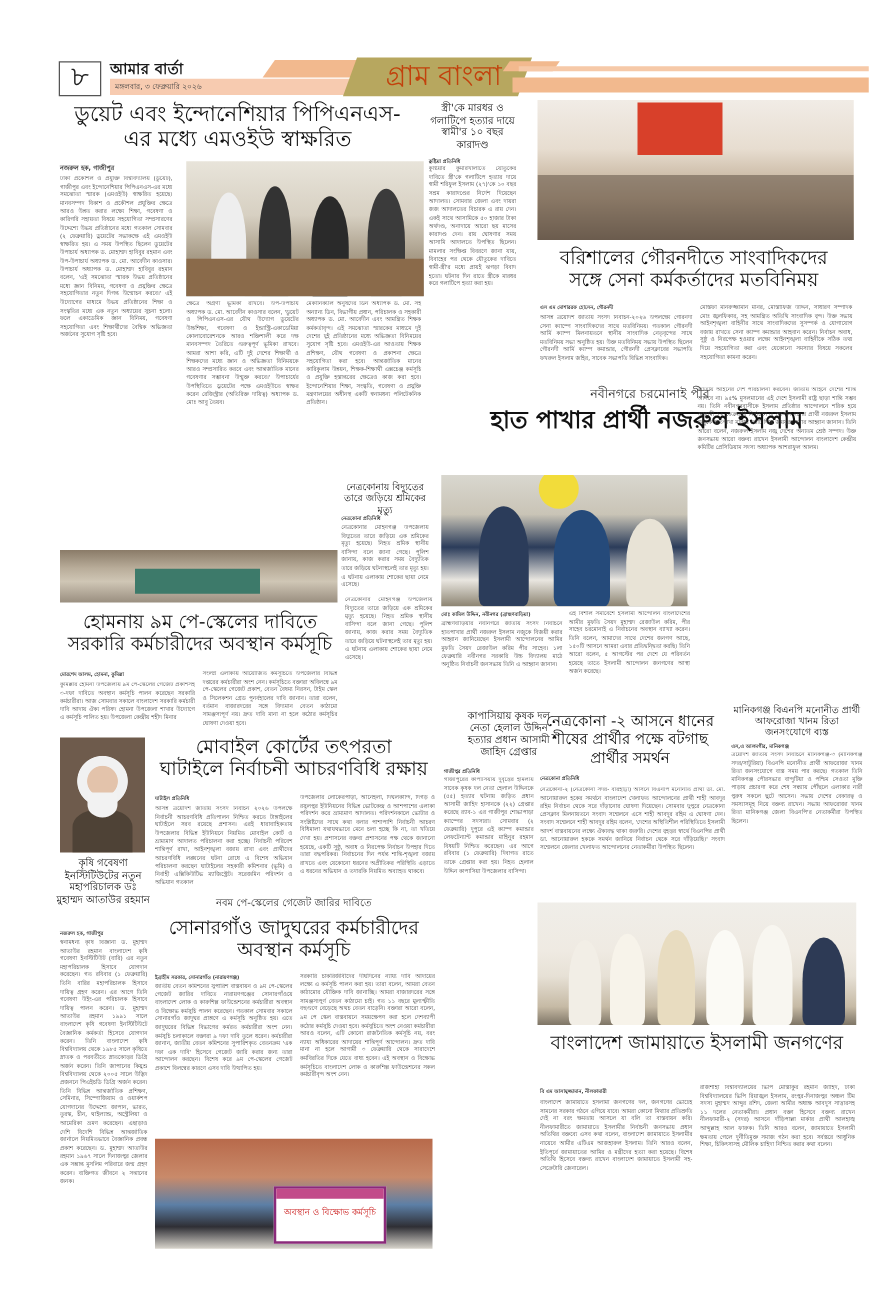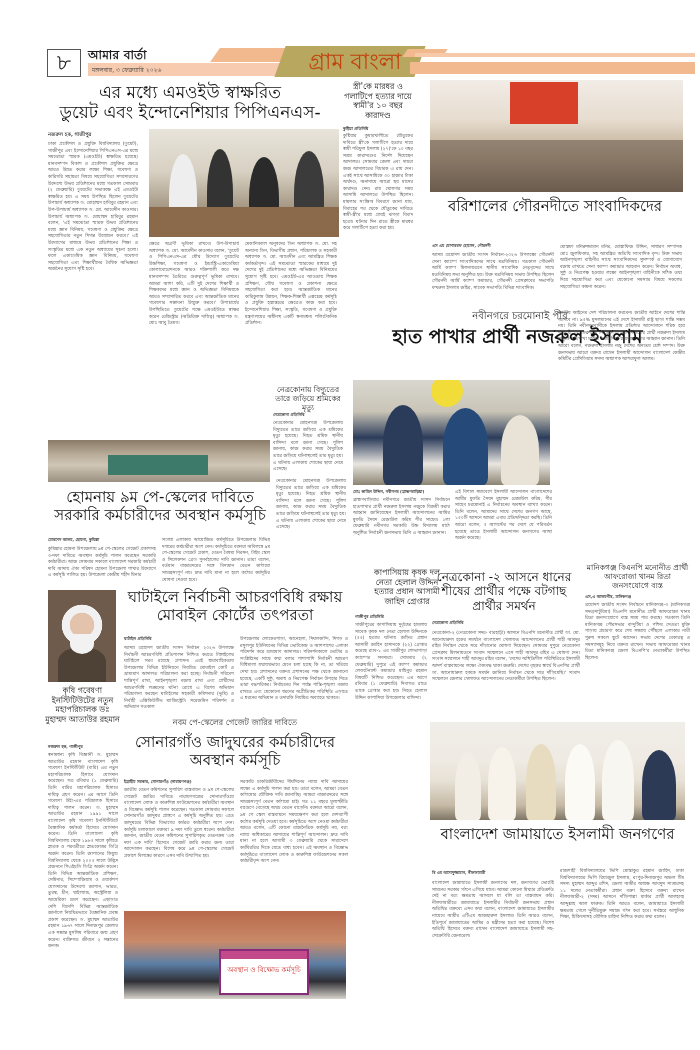--- a/index.html
+++ b/index.html
@@ -46,22 +46,22 @@
 </div>
 <div class="abs date-bar">মঙ্গলবার, ৩ ফেব্রুয়ারি ২০২৬</div>
 <div class="abs peach-slant"></div>
 <div class="abs section-tab"></div>
 <div class="abs section-label">গ্রাম বাংলা</div>
 <div class="abs slant-small"></div>
 <div class="abs stripe-a"></div>
 <div class="abs stripe-b"></div>
 
 <div class="abs hl" style="left:40px;top:82px;width:300px;font-size:17px;">
+  <div>ডুয়েট এবং ইন্দোনেশিয়ার পিপিএনএস-</div>
   <div>এর মধ্যে এমওইউ স্বাক্ষরিত</div>
-  <div>ডুয়েট এবং ইন্দোনেশিয়ার পিপিএনএস-</div>
 </div>
 <div class="abs byline" style="left:48px;top:131px;width:90px;">নজরুল হক, গাজীপুর</div>
 <div class="abs body-text" style="left:48px;top:141px;width:90px;height:298px;">ঢাকা প্রকৌশল ও প্রযুক্তি বিশ্ববিদ্যালয় (ডুয়েট), গাজীপুর এবং ইন্দোনেশিয়ার পিপিএনএস-এর মধ্যে সমঝোতা স্মারক (এমওইউ) স্বাক্ষরিত হয়েছে। মানবসম্পদ বিকাশ ও প্রকৌশল প্রযুক্তির ক্ষেত্রে আরও উন্নত করার লক্ষ্যে শিক্ষা, গবেষণা ও কারিগরি সহায়তা বিষয়ে সহযোগিতা সম্প্রসারণের উদ্দেশ্যে উভয় প্রতিষ্ঠানের মধ্যে গতকাল সোমবার (২ ফেব্রুয়ারি) ডুয়েটের সভাকক্ষে এই এমওইউ স্বাক্ষরিত হয়। এ সময় উপস্থিত ছিলেন ডুয়েটের উপাচার্য অধ্যাপক ড. মোহাম্মদ হাবিবুর রহমান এবং উপ-উপাচার্য অধ্যাপক ড. মো. আবেদীন কাওসার। উপাচার্য অধ্যাপক ড. মোহাম্মদ হাবিবুর রহমান বলেন, 'এই সমঝোতা স্মারক উভয় প্রতিষ্ঠানের মধ্যে জ্ঞান বিনিময়, গবেষণা ও প্রযুক্তির ক্ষেত্রে সহযোগিতার নতুন দিগন্ত উন্মোচন করবে।' এই উদ্যোগের মাধ্যমে উভয় প্রতিষ্ঠানের শিক্ষা ও সংস্কৃতির মধ্যে এক নতুন অধ্যায়ের সূচনা হলো। ফলে একাডেমিক জ্ঞান বিনিময়, গবেষণা সহযোগিতা এবং শিক্ষার্থীদের বৈশ্বিক অভিজ্ঞতা অর্জনের সুযোগ সৃষ্টি হবে।</div>
 <div class="abs photo ph-indoor" style="left:149px;top:129px;width:190px;height:108px;">
   <div class="person" style="left:20px;top:25px;width:28px;height:85px;background:#eee;"></div>
   <div class="person" style="left:58px;top:20px;width:26px;height:88px;background:#333;"></div>
   <div class="person" style="left:100px;top:28px;width:30px;height:82px;background:#2a2a2a;"></div>
   <div class="person" style="left:145px;top:22px;width:30px;height:86px;background:#3b3b3b;"></div>
   <div style="position:absolute;left:0;top:78px;width:190px;height:30px;background:#8a6a4a;"></div>
 </div>
@@ -71,20 +71,21 @@
 <div class="abs hl" style="left:343px;top:82px;width:70px;font-size:8px;">স্ত্রী'কে মারধর ও গলাটিপে হত্যার দায়ে স্বামী'র ১০ বছর কারাদণ্ড</div>
 <div class="abs byline" style="left:343px;top:126px;width:70px;font-size:4px;">কুষ্টিয়া প্রতিনিধি</div>
 <div class="abs body-text" style="left:343px;top:133px;width:70px;height:112px;">কুষ্টিয়ার কুমারখালীতে যৌতুকের দাবিতে স্ত্রী'কে গলাটিপে হত্যার দায়ে স্বামী শরিফুল ইসলাম (২৭)'কে ১০ বছর সশ্রম কারাদণ্ডের নির্দেশ দিয়েছেন আদালত। সোমবার জেলা এবং দায়রা জজ আদালতের বিচারক এ রায় দেন। একই সাথে আসামিকে ৫০ হাজার টাকা অর্থদণ্ড, অনাদায়ে আরো ছয় মাসের কারাদণ্ড দেন। রায় ঘোষণার সময় আসামি আদালতে উপস্থিত ছিলেন। মামলার সংক্ষিপ্ত বিবরণে জানা যায়, বিবাহের পর থেকে যৌতুকের দাবিতে স্বামী-স্ত্রী'র মধ্যে প্রায়ই ঝগড়া বিবাদ হতো। ঘটনার দিন রাতে স্ত্রীকে মারধর করে গলাটিপে হত্যা করা হয়।</div>
 
 <div class="abs photo ph-meeting" style="left:430px;top:80px;width:253px;height:112px;">
   <div class="banner-red" style="position:absolute;left:80px;top:2px;width:68px;height:42px;"></div>
   <div style="position:absolute;left:0;top:60px;width:253px;height:52px;background:#6b5c4e;opacity:0.6;"></div>
 </div>
 <div class="abs hl" style="left:425px;top:197px;width:260px;font-size:15px;">
   <div>বরিশালের গৌরনদীতে সাংবাদিকদের</div>
+  <div>সঙ্গে সেনা কর্মকর্তাদের মতবিনিময়</div>
 </div>
 <div class="abs byline" style="left:432px;top:243px;width:120px;font-size:4px;">এস এম মোশাররফ হোসেন, গৌরনদী</div>
 <div class="abs body-text" style="left:432px;top:252px;width:122px;height:52px;">আসন্ন ত্রয়োদশ জাতীয় সংসদ নির্বাচন-২০২৬ উপলক্ষ্যে গৌরনদী সেনা ক্যাম্পে সাংবাদিকদের সাথে মতবিনিময়। গতকাল গৌরনদী আর্মি ক্যাম্প মিলনায়তনে স্থানীয় সাংবাদিক নেতৃবৃন্দের সাথে মতবিনিময় সভা অনুষ্ঠিত হয়। উক্ত মতবিনিময় সভায় উপস্থিত ছিলেন গৌরনদী আর্মি ক্যাম্প কমান্ডার, গৌরনদী প্রেসক্লাবের সভাপতি ফখরুল ইসলাম জহির, সাবেক সভাপতি বিভিন্ন সাংবাদিক।</div>
 <div class="abs body-text" style="left:560px;top:244px;width:122px;height:60px;">মোস্তফা মনিরুজ্জামান মনির, মোস্তাফিজ উদ্দিন, সাধারণ সম্পাদক মোঃ জুলফিকার, সহ আমন্ত্রিত অতিথি সাংবাদিক বৃন্দ। উক্ত সভায় আইনশৃঙ্খলা বাহিনীর সাথে সাংবাদিকদের সুসম্পর্ক ও যোগাযোগ বজায় রাখতে সেনা ক্যাম্প কমান্ডার আহবান করেন। নির্বাচন অবাধ, সুষ্ঠু ও নিরপেক্ষ হওয়ার লক্ষ্যে আইনশৃঙ্খলা বাহিনীকে সঠিক তথ্য দিয়ে সহযোগিতা করা এবং যেকোনো সমস্যার বিষয়ে সকলের সহযোগিতা কামনা করেন।</div>
 
 <div class="abs hl" style="left:420px;top:310px;width:200px;font-size:10px;color:#333;">নবীনগরে চরমোনাই পীর</div>
 <div class="abs hl" style="left:345px;top:325px;width:345px;font-size:19px;font-weight:bold;">
   <div>হাত পাখার প্রার্থী নজরুল ইসলাম</div>
 </div>
 <div class="abs photo ph-rally" style="left:353px;top:380px;width:197px;height:105px;">
@@ -132,22 +133,22 @@
 
 <div class="abs photo ph-portrait" style="left:48px;top:590px;width:68px;height:92px;">
   <div style="position:absolute;left:10px;top:58px;width:48px;height:34px;background:#4e4236;border-radius:40% 40% 0 0;"></div>
   <div style="position:absolute;left:22px;top:44px;width:24px;height:20px;background:#f2f2f2;border-radius:0 0 50% 50%;"></div>
 </div>
 <div class="abs hl" style="left:45px;top:686px;width:75px;font-size:8px;">কৃষি গবেষণা ইনস্টিটিউটের নতুন মহাপরিচালক ডঃ মুহাম্মদ আতাউর রহমান</div>
 <div class="abs byline" style="left:48px;top:744px;width:70px;font-size:4px;">নজরুল হক, গাজীপুর</div>
 <div class="abs body-text" style="left:48px;top:752px;width:70px;height:250px;">স্বনামধন্য কৃষি বিজ্ঞানী ড. মুহাম্মদ আতাউর রহমান বাংলাদেশ কৃষি গবেষণা ইনস্টিটিউট (বারি) এর নতুন মহাপরিচালক হিসাবে যোগদান করেছেন। গত রবিবার (১ ফেব্রুয়ারি) তিনি বারির মহাপরিচালক হিসাবে দায়িত্ব গ্রহণ করেন। এর আগে তিনি গবেষণা উইং-এর পরিচালক হিসাবে দায়িত্ব পালন করেন। ড. মুহাম্মদ আতাউর রহমান ১৯৯১ সালে বাংলাদেশ কৃষি গবেষণা ইনস্টিটিউটে বৈজ্ঞানিক কর্মকর্তা হিসেবে যোগদান করেন। তিনি বাংলাদেশ কৃষি বিশ্ববিদ্যালয় থেকে ১৯৮৫ সালে কৃষিতে স্নাতক ও পরবর্তীতে স্নাতকোত্তর ডিগ্রি অর্জন করেন। তিনি জাপানের কিয়ুশু বিশ্ববিদ্যালয় থেকে ২০০৫ সালে উদ্ভিদ প্রজননে পিএইচডি ডিগ্রি অর্জন করেন। তিনি বিভিন্ন আন্তর্জাতিক প্রশিক্ষণ, সেমিনার, সিম্পোজিয়াম ও ওয়ার্কশপ যোগদানের উদ্দেশ্যে জাপান, ভারত, তুরস্ক, চীন, থাইল্যান্ড, অস্ট্রেলিয়া ও আমেরিকা ভ্রমণ করেছেন। এছাড়াও দেশি বিদেশি বিভিন্ন আন্তর্জাতিক জার্নালে নিয়মিতভাবে বৈজ্ঞানিক প্রবন্ধ প্রকাশ করেছেন। ড. মুহাম্মদ আতাউর রহমান ১৯৬৭ সালে দিনাজপুর জেলার এক সম্ভ্রান্ত মুসলিম পরিবারে জন্ম গ্রহণ করেন। ব্যক্তিগত জীবনে ২ সন্তানের জনক।</div>
 
 <div class="abs hl" style="left:120px;top:588px;width:230px;font-size:15px;">
+  <div>মোবাইল কোর্টের তৎপরতা</div>
   <div>ঘাটাইলে নির্বাচনী আচরণবিধি রক্ষায়</div>
-  <div>মোবাইল কোর্টের তৎপরতা</div>
 </div>
 <div class="abs byline" style="left:124px;top:636px;width:70px;font-size:4px;">ঘাটাইল প্রতিনিধি</div>
 <div class="abs body-text" style="left:124px;top:645px;width:110px;height:65px;">আসন্ন ত্রয়োদশ জাতীয় সংসদ নির্বাচন ২০২৬ উপলক্ষে নির্বাচনী আচরণবিধি প্রতিপালন নিশ্চিত করতে টাঙ্গাইলের ঘাটাইলে সরব রয়েছে প্রশাসন। এরই ধারাবাহিকতায় উপজেলার বিভিন্ন ইউনিয়নে নিয়মিত মোবাইল কোর্ট ও ভ্রাম্যমাণ আদালত পরিচালনা করা হচ্ছে। নির্বাচনী পরিবেশ শান্তিপূর্ণ রাখা, আইনশৃঙ্খলা বজায় রাখা এবং প্রার্থীদের আচরণবিধি লঙ্ঘনের ঘটনা রোধে এ বিশেষ অভিযান পরিচালনা করছেন ঘাটাইলের সহকারী কমিশনার (ভূমি) ও নির্বাহী এক্সিকিউটিভ ম্যাজিস্ট্রেট। সরেজমিন পরিদর্শন ও অভিযান গতকাল</div>
 <div class="abs body-text" style="left:240px;top:636px;width:108px;height:74px;">উপজেলার লোকেরপাড়া, আনেহলা, দিঘলকান্দি, দিগড় ও রসুলপুর ইউনিয়নের বিভিন্ন ভোটকেন্দ্র ও আশপাশের এলাকা পরিদর্শন করে ভ্রাম্যমাণ আদালত। পরিদর্শনকালে ভোটার ও সংশ্লিষ্টদের সাথে কথা বলার পাশাপাশি নির্বাচনী আচরণ বিধিমালা যথাযথভাবে মেনে চলা হচ্ছে কি না, তা খতিয়ে দেখা হয়। প্রশাসনের বক্তব্য প্রশাসনের পক্ষ থেকে জানানো হয়েছে, একটি সুষ্ঠু, অবাধ ও নিরপেক্ষ নির্বাচন উপহার দিতে তারা বদ্ধপরিকর। নির্বাচনের দিন পর্যন্ত শান্তি-শৃঙ্খলা বজায় রাখতে এবং যেকোনো ধরনের অপ্রীতিকর পরিস্থিতি এড়াতে এ ধরনের অভিযান ও তদারকি নিয়মিত অব্যাহত থাকবে।</div>
 
 <div class="abs hl" style="left:120px;top:718px;width:230px;font-size:8px;color:#333;">নবম পে-স্কেলের গেজেট জারির দাবিতে</div>
 <div class="abs hl" style="left:118px;top:733px;width:234px;font-size:15px;">
   <div>সোনারগাঁও জাদুঘরের কর্মচারীদের</div>
   <div>অবস্থান কর্মসূচি</div>
 </div>

